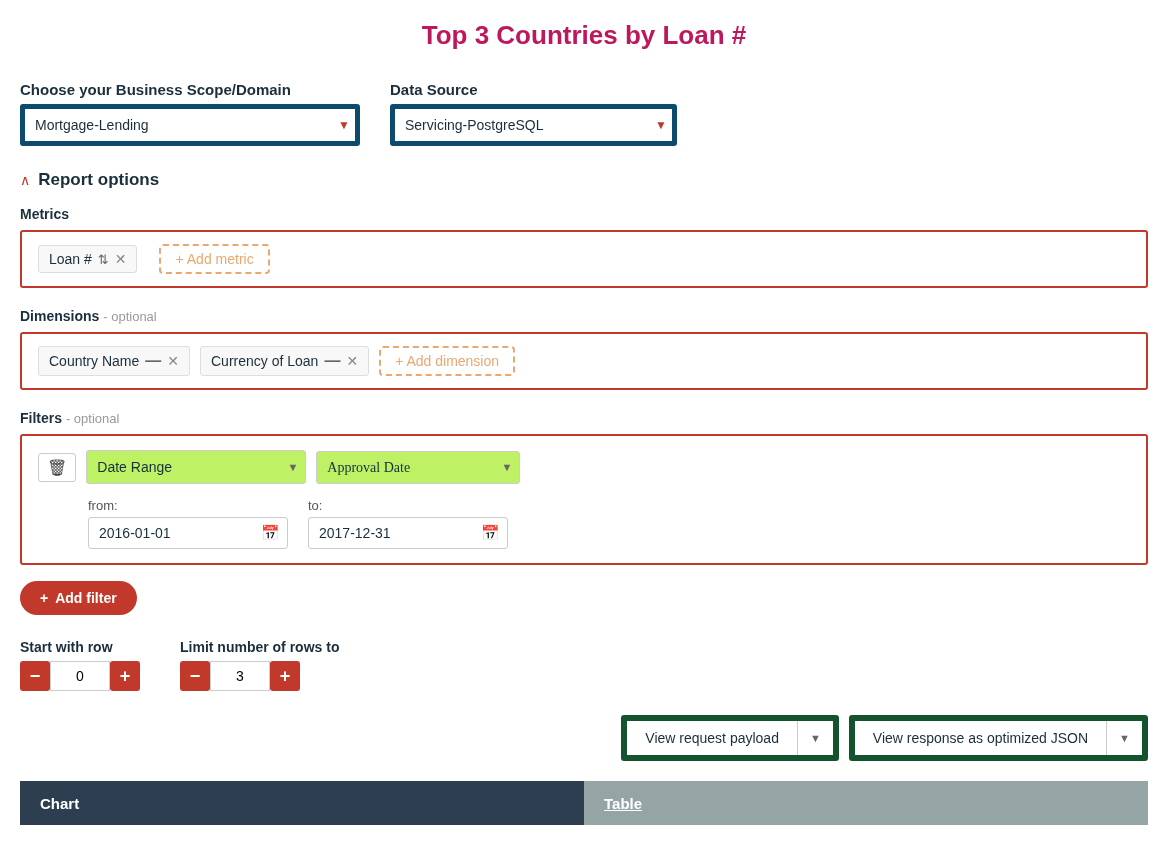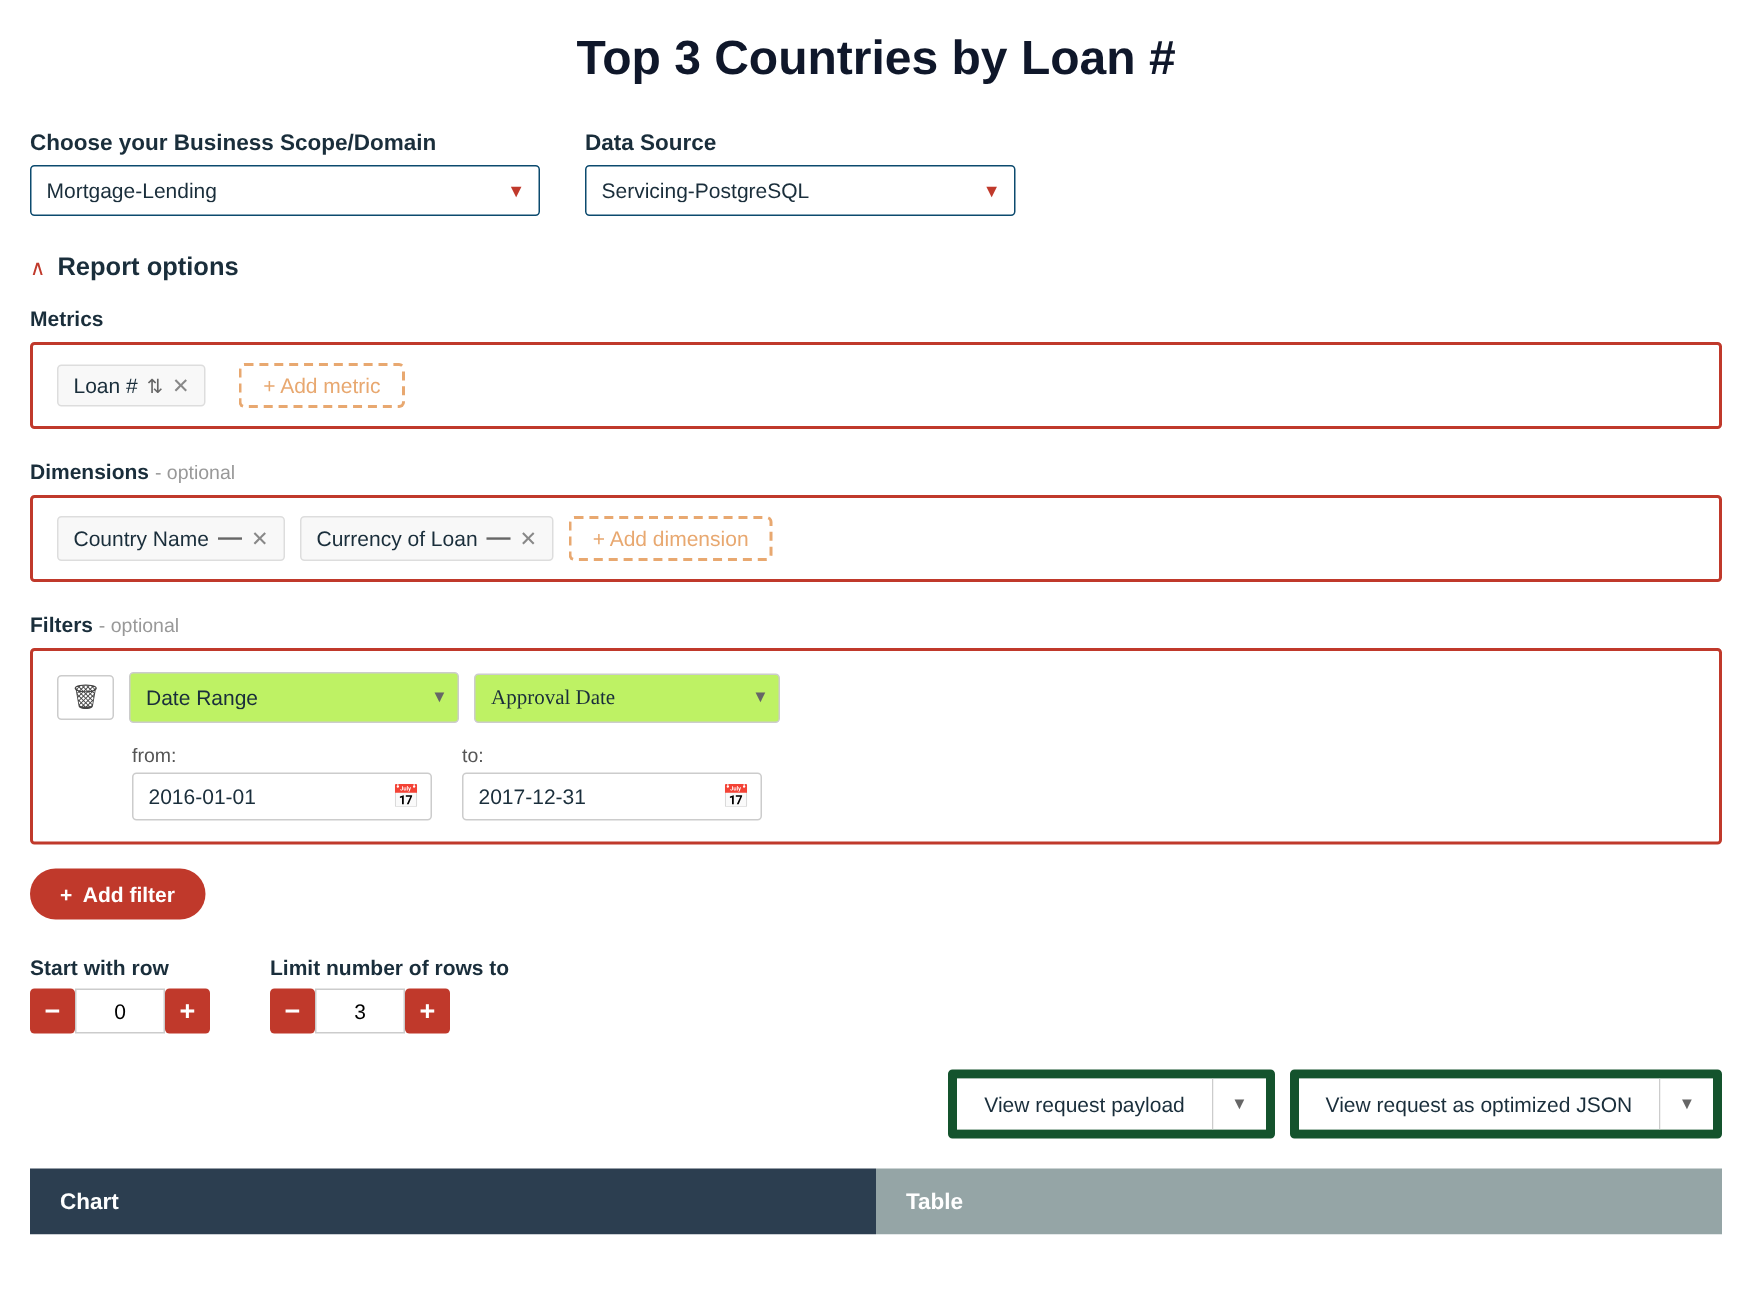--- a/index.html
+++ b/index.html
@@ -9,23 +9,23 @@
       color: #333;
       font-size: 14px;
     }
     .page-container {
       max-width: 1168px;
       margin: 0 auto;
       padding: 20px 20px 0 20px;
     }
     .page-title {
       text-align: center;
-      font-size: 32px;
-      font-weight: bold;
-      color: #0f172a;
+      font-size: 26px;
+      font-weight: bold;
+      color: #be185d;
       margin-bottom: 30px;
     }
     .scope-row {
       display: flex;
       gap: 30px;
       margin-bottom: 24px;
     }
     .scope-group {
       display: flex;
       flex-direction: column;
@@ -36,21 +36,21 @@
       font-weight: bold;
       color: #1a2e3b;
     }
     .select-wrapper {
       position: relative;
       display: inline-block;
     }
     .select-wrapper select {
       appearance: none;
       -webkit-appearance: none;
-      border: 1px solid #0c4a6e;
+      border: 5px solid #0c4a6e;
       border-radius: 3px;
       padding: 8px 36px 8px 10px;
       font-size: 14px;
       color: #1a2e3b;
       background: #fff;
       cursor: pointer;
       outline: none;
       width: 100%;
     }
     .select-wrapper .arrow {
@@ -362,20 +362,21 @@
     .tab-table {
       background: #95a5a6;
       color: #fff;
       flex: 1;
       display: flex;
       align-items: center;
       padding: 0 20px;
       font-size: 15px;
       font-weight: bold;
       cursor: pointer;
+      text-decoration: underline;
     }
   </style>
 </head>
 <body>
 
 <div class="page-container">
 
   <h1 class="page-title">Top 3 Countries by Loan #</h1>
 
   <div class="scope-row">
@@ -502,21 +503,21 @@
       </div>
     </div>
   </div>
 
   <div class="view-actions">
     <div class="view-btn-group">
       <button class="view-btn-main">View request payload</button>
       <button class="view-btn-arrow">▼</button>
     </div>
     <div class="view-btn-group">
-      <button class="view-btn-main">View request as optimized JSON</button>
+      <button class="view-btn-main">View response as optimized JSON</button>
       <button class="view-btn-arrow">▼</button>
     </div>
   </div>
 
   <div class="bottom-tabs">
     <div class="tab-chart">Chart</div>
     <div class="tab-table">Table</div>
   </div>
 
 </div>

